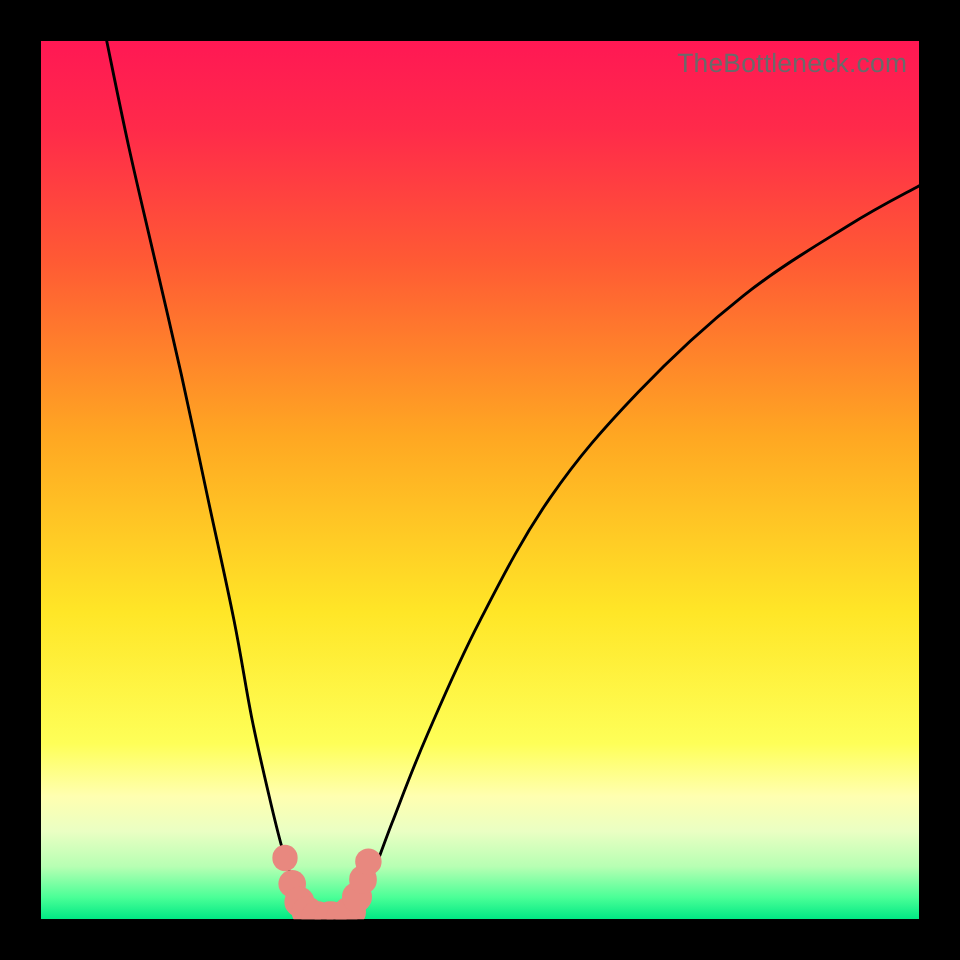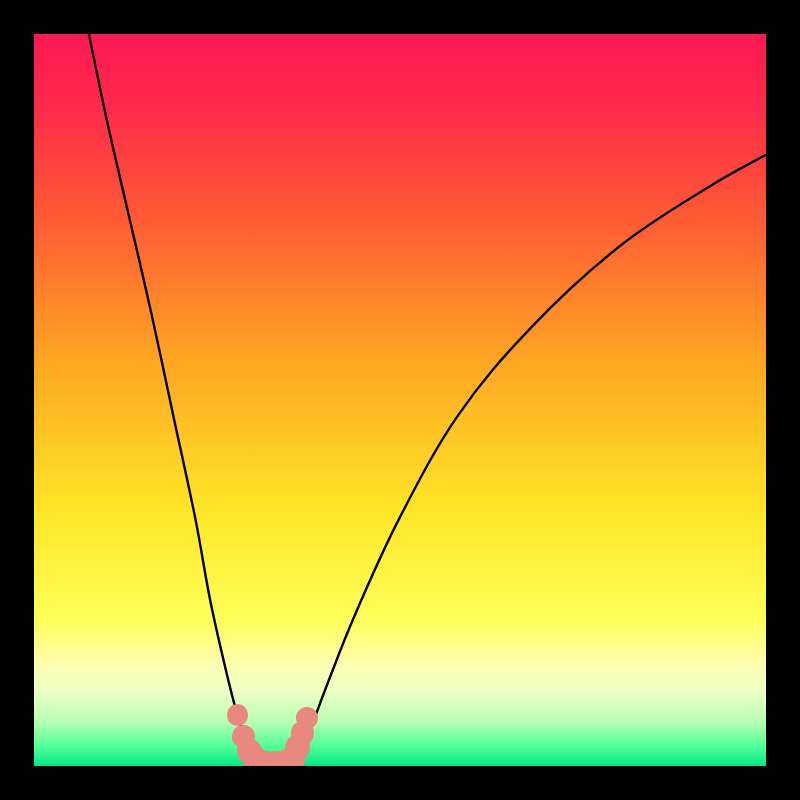--- a/index.html
+++ b/index.html
@@ -66,20 +66,21 @@
             <stop offset="86%" stop-color="#ffffb0"></stop>
             <stop offset="90%" stop-color="#eaffc3"></stop>
             <stop offset="94%" stop-color="#b7ffb3"></stop>
             <stop offset="97.5%" stop-color="#4bff97"></stop>
             <stop offset="100%" stop-color="#00e884"></stop>
           </linearGradient>
       </defs>
       <rect x="0" y="0" width="732" height="732" fill="url(#bg)"></rect>
     </svg>
 
+    <div class="watermark">TheBottleneck.com</div>
 
     <svg class="curve" viewBox="0 0 732 732" preserveAspectRatio="none">
       <path fill="none" stroke="#000" stroke-width="2.4" stroke-linecap="round" d="M 54.9 0 C 58.194 15.811200000000005, 65.95320000000001 54.900000000000034, 73.2 87.84000000000003 C 80.4468 120.78000000000003, 87.2544 148.7424, 95.16 183 C 103.06559999999999 217.2576, 109.2144 242.58480000000003, 117.12 278.16 C 125.02560000000001 313.7352, 131.17440000000002 343.7472, 139.08 380.64 C 146.9856 417.53279999999995, 154.452 450.18, 161.04 483.12 C 167.628 516.06, 170.4096 537.288, 175.68 563.64 C 180.9504 589.992, 185.70839999999998 609.756, 190.32 629.52 C 194.9316 649.284, 197.61072000000001 660.264, 201.3 673.44 C 204.98928 686.6160000000001, 207.52200000000005 694.1556, 210.81600000000003 702.72 C 214.11 711.2844, 216.30599999999998 715.7496, 219.6 721.02 C 222.894 726.2904, 227.40312 730.0236, 229.116 732"></path>
       <path fill="none" stroke="#000" stroke-width="2.4" stroke-linecap="round" d="M 259.86 732 C 261.8364 728.0472, 264.9108 724.5336, 270.84 710.04 C 276.76919999999996 695.5464, 283.5768 675.1968, 292.8 651.48 C 302.02320000000003 627.7632, 308.904 608.5848, 322.08 578.28 C 335.256 547.9752, 347.5536 518.6952, 366 483.12 C 384.4464 447.5448, 400.8431999999999 414.8976, 424.55999999999995 380.64 C 448.2768 346.38239999999996, 468.7728 323.1048, 497.76000000000005 292.8 C 526.7472 262.4952, 553.9776 237.31439999999998, 585.6 212.27999999999997 C 617.2224 187.24559999999997, 647.0880000000001 170.19000000000003, 673.44 153.72000000000003 C 699.792 137.25000000000003, 721.4592 126.70919999999998, 732 120.77999999999997"></path>
     </svg>
 
     <div>
         <div class="marker" style="width: 21.96px; height: 21.96px; left: 192.516px; top: 669.78px; background: rgb(232, 136, 127);"></div>
         <div class="marker" style="width: 23.424px; height: 23.424px; left: 197.64px; top: 691.008px; background: rgb(232, 136, 127);"></div>
         <div class="marker" style="width: 24.888px; height: 24.888px; left: 202.764px; top: 704.916px; background: rgb(232, 136, 127);"></div>

